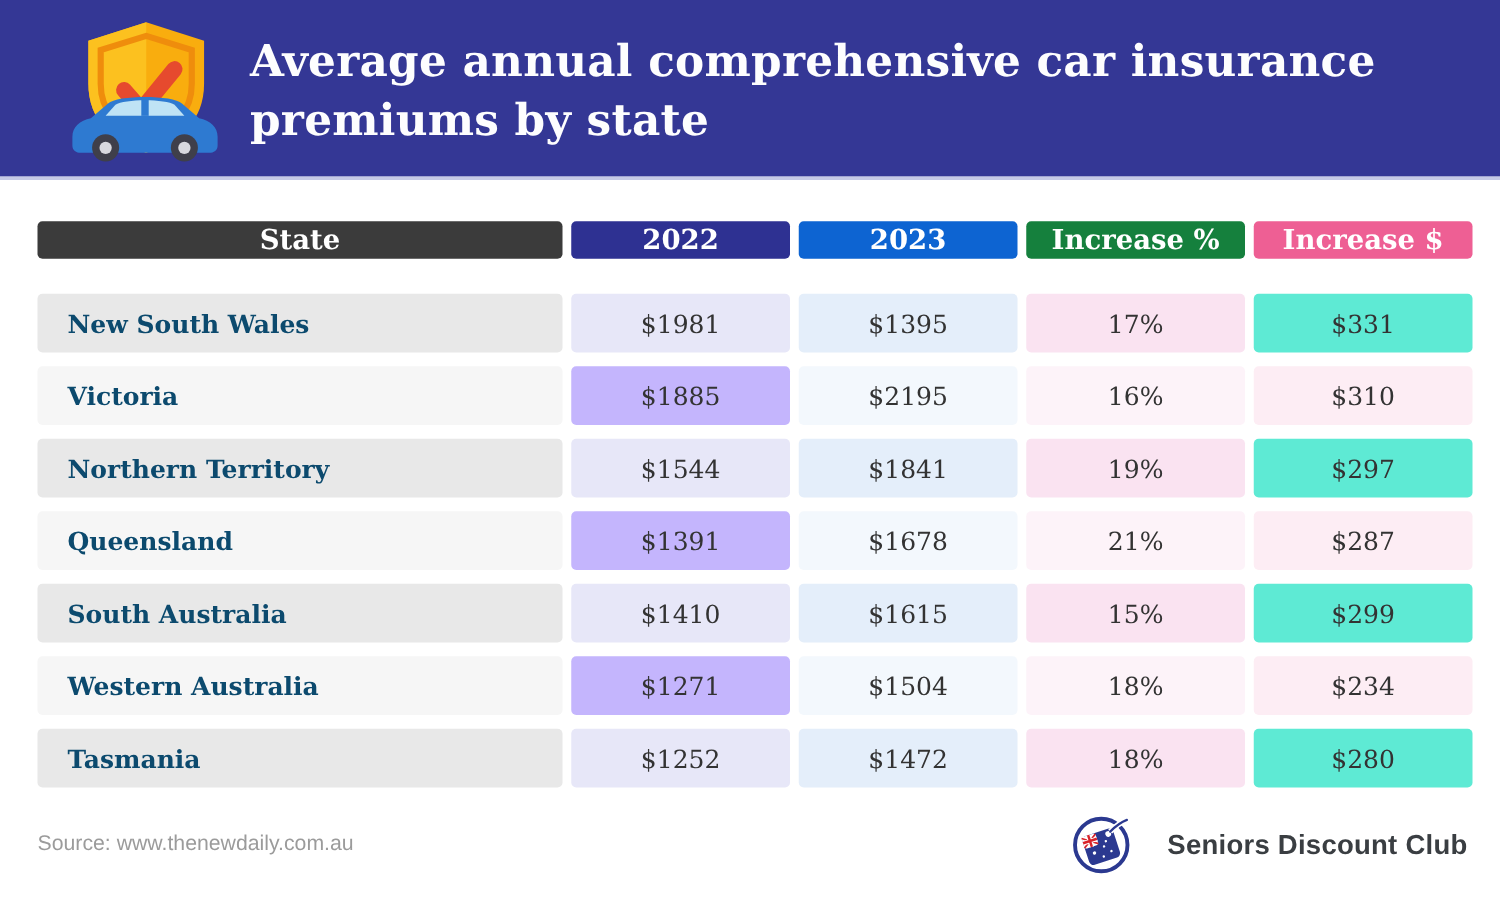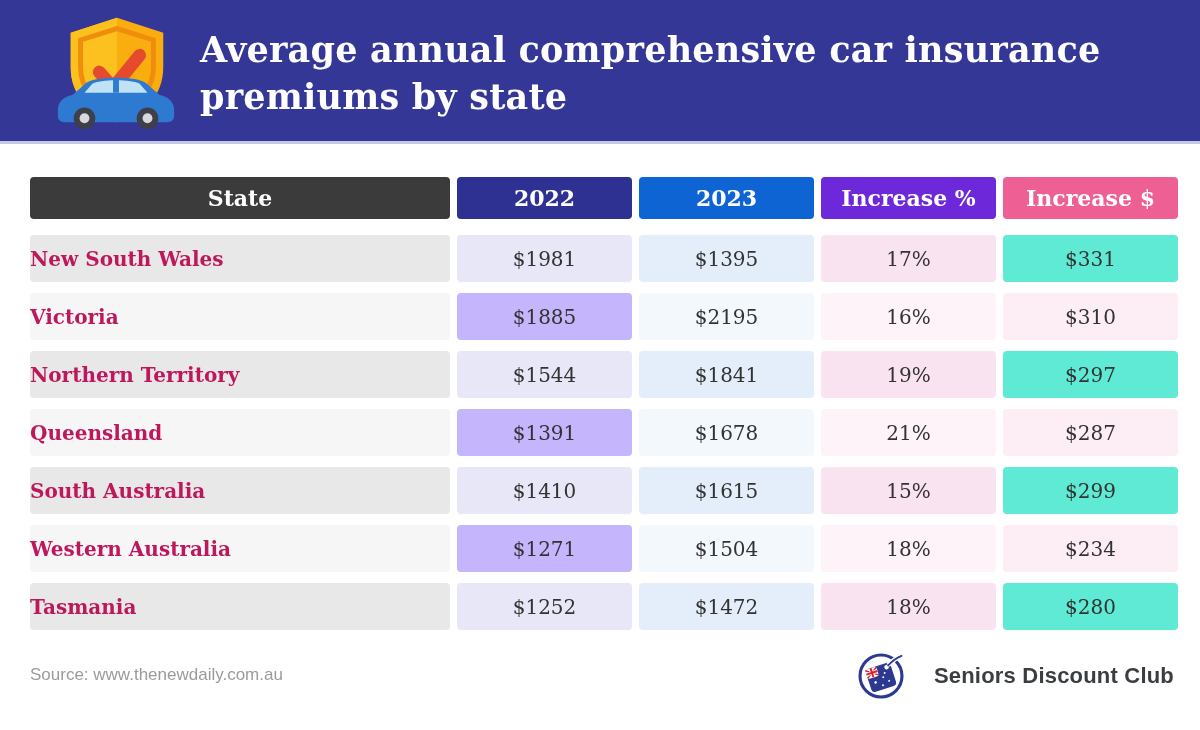--- a/index.html
+++ b/index.html
@@ -26,30 +26,30 @@
     display:grid;
     grid-template-columns:420px 175px 175px 175px 175px;
     grid-auto-rows:47px;
     column-gap:7px;row-gap:11px;
   }
   .cell{
     border-radius:4px;display:flex;align-items:center;justify-content:center;
     font-size:20px;color:#333333;
   }
   .hcell{
-    height:42px;border-radius:4px;display:flex;align-items:center;justify-content:center;
+    height:30px;border-radius:4px;display:flex;align-items:center;justify-content:center;
     color:#ffffff;font-size:22px;font-weight:bold;text-align:center;
   }
   .h-state{background:#3b3b3b;}
   .h-2022{background:#2e3192;}
   .h-2023{background:#0d64d2;}
-  .h-pct{background:#6d28d9;}
+  .h-pct{background:#15803d;}
   .h-usd{background:#ee5f94;}
 
-  .cell.state{justify-content:flex-start;font-weight:bold;color:#be185d;box-sizing:border-box;}
+  .cell.state{justify-content:flex-start;padding-left:24px;font-weight:bold;color:#0c4a6e;box-sizing:border-box;}
 
   .row-dark .state{background:#e8e8e8;}
   .row-dark .y22{background:#e7e7f8;}
   .row-dark .y23{background:#e4eefa;}
   .row-dark .pct{background:#fae3f1;}
   .row-dark .usd{background:#5eead4;}
 
   .row-light .state{background:#f6f6f6;}
   .row-light .y22{background:#c4b5fd;}
   .row-light .y23{background:#f3f8fd;}

